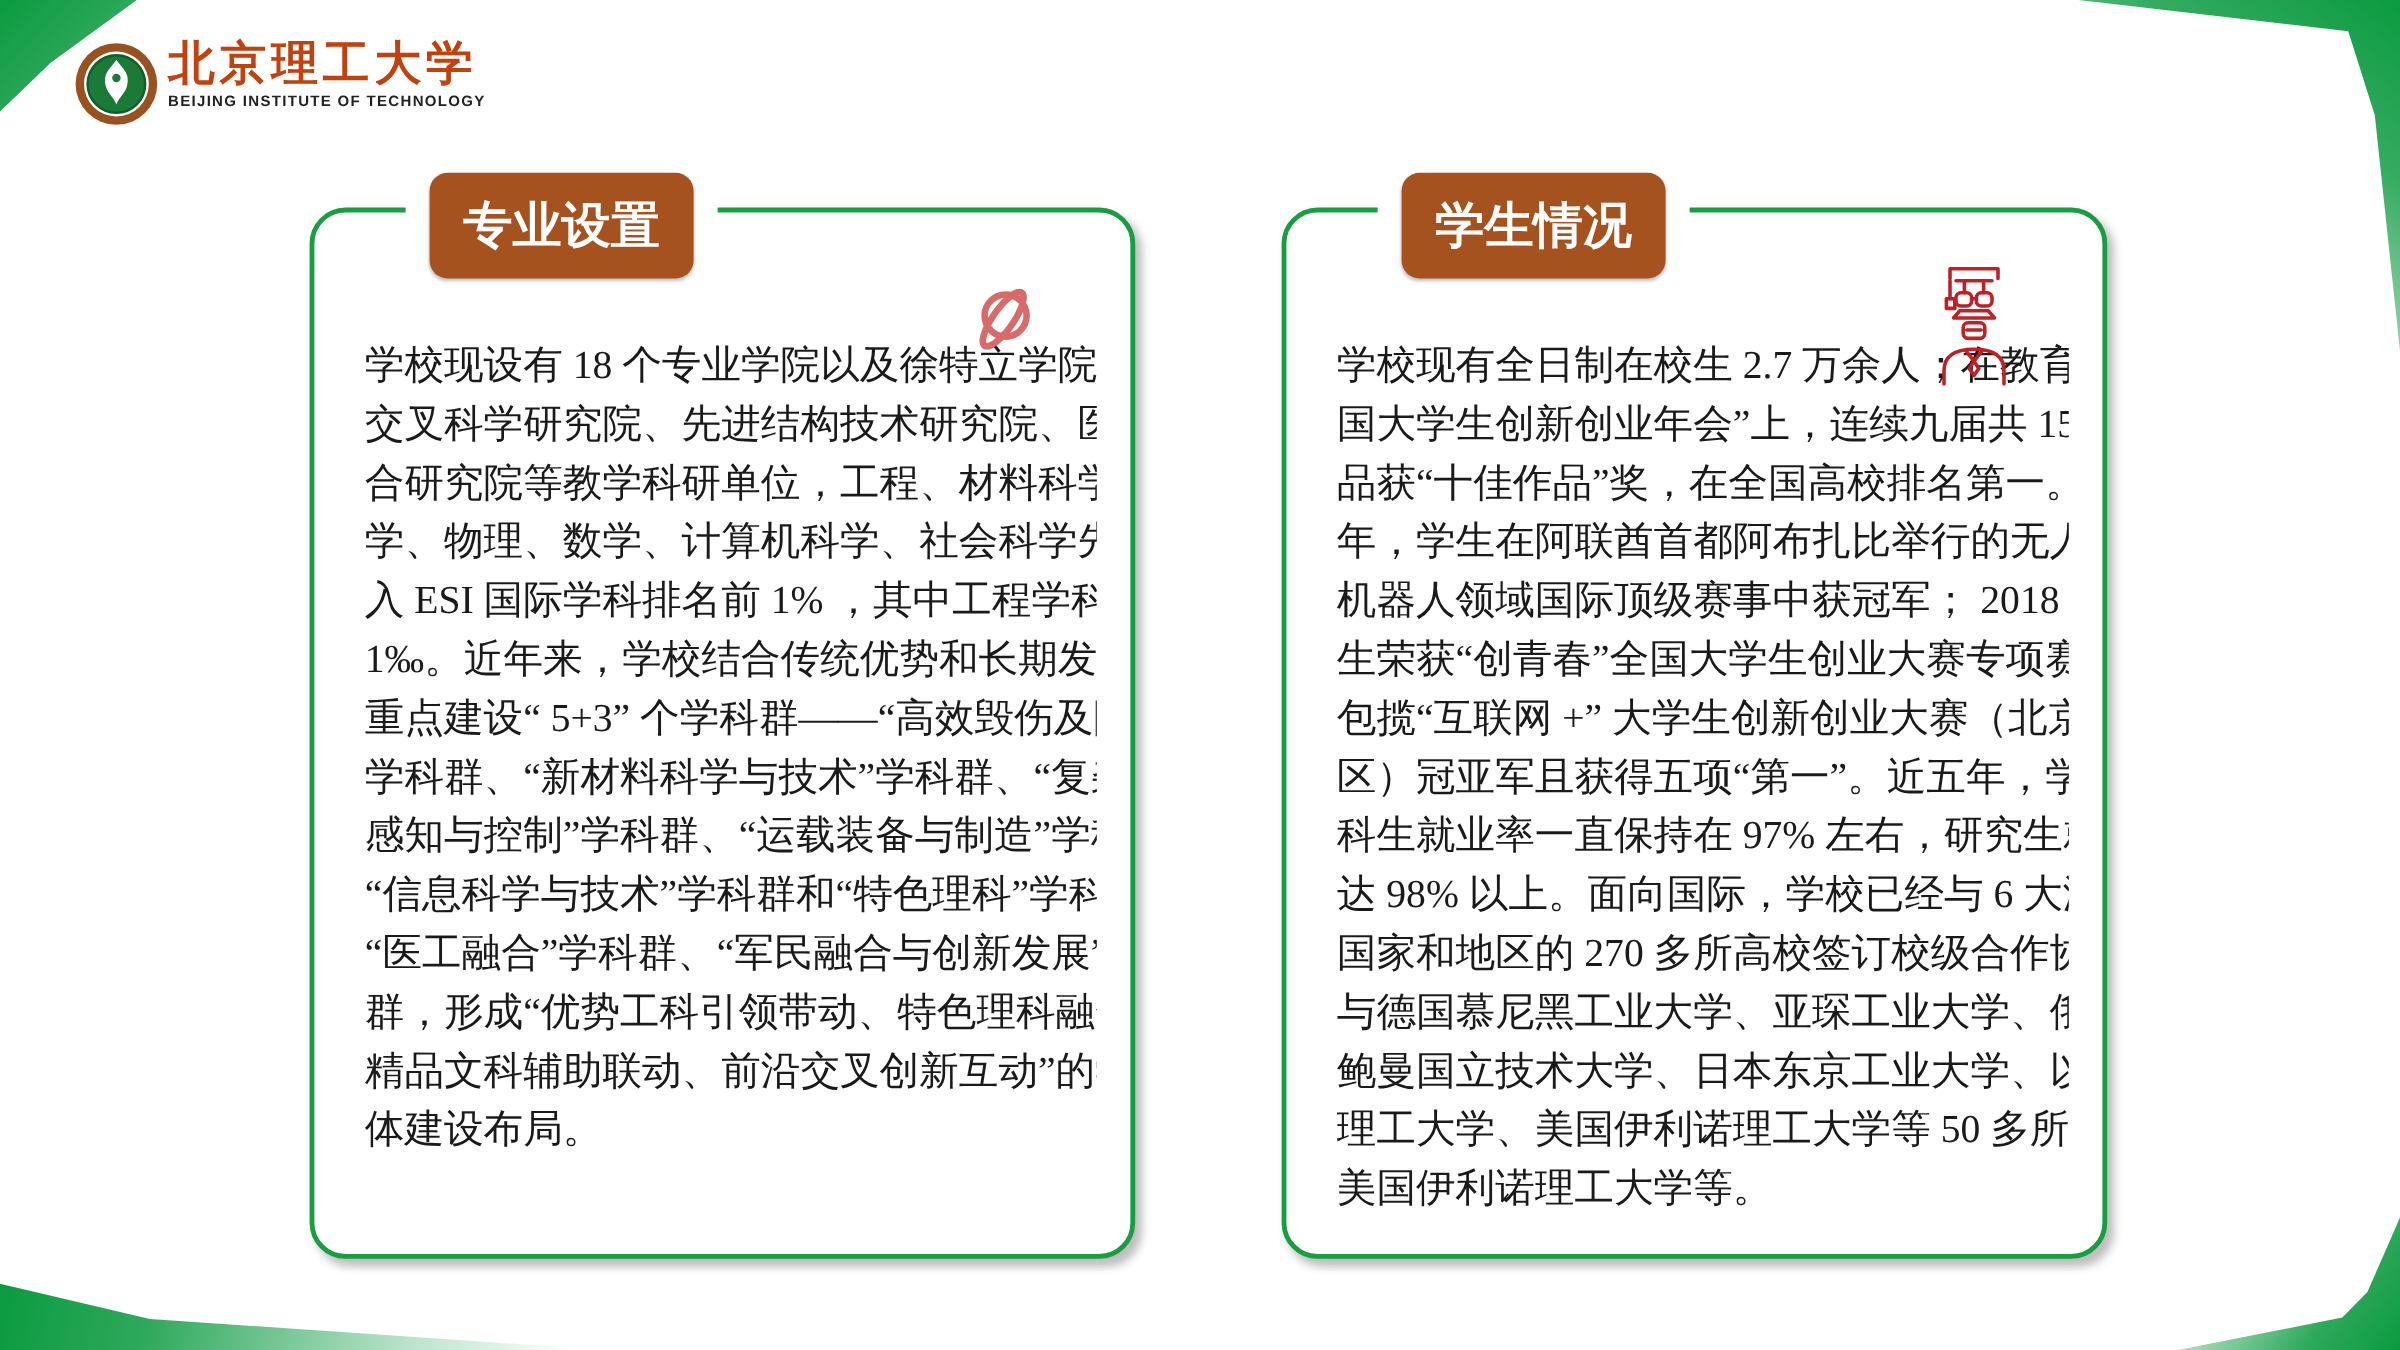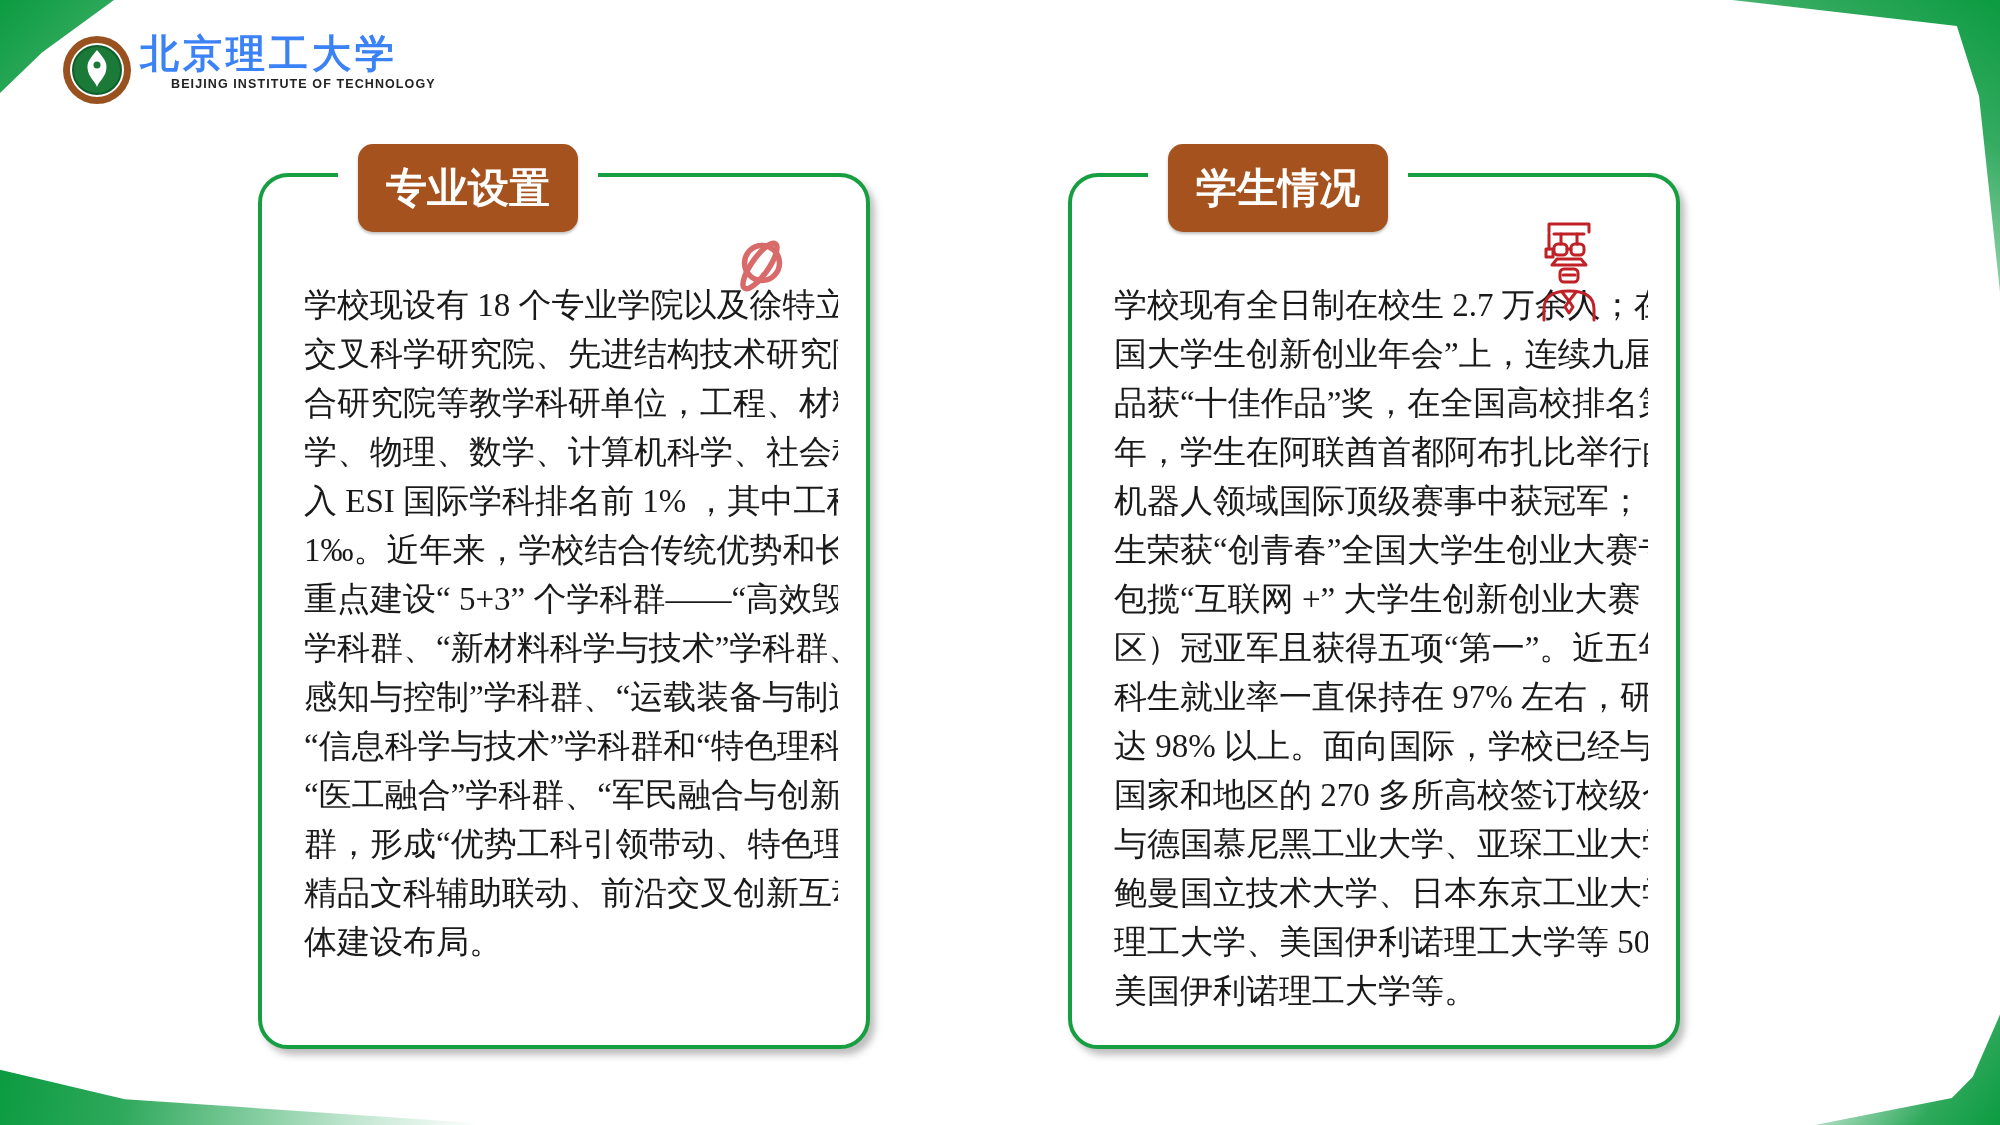--- a/index.html
+++ b/index.html
@@ -35,31 +35,30 @@
   .corner.br{
     right:0;bottom:0;width:190px;height:115px;
     clip-path:polygon(100% 4%, 100% 100%, 2.6% 100%, 74.7% 76.5%, 85.7% 58%);
     background:linear-gradient(305deg,var(--corner-green) 0%,#2fa95c 30%,#bce4cc 72%,#ffffff 96%);
   }
   
   .logo{position:absolute;left:62px;top:32px;display:flex;align-items:flex-start;}
   .emblem{width:70px;height:70px;margin-top:3px;}
   .logo-text{margin-left:8px;}
   .logo-cn{
-    font-size:39px;font-weight:900;color:#3b82f6;letter-spacing:4px;line-height:44px;
+    font-size:39px;font-weight:900;color:#c2410c;letter-spacing:4px;line-height:44px;
     font-family:"Liberation Serif","DejaVu Serif",serif;
   }
   .logo-en{
     font-size:12.5px;font-weight:700;color:#222;letter-spacing:1.1px;margin-top:1px;
     font-family:"Liberation Sans","DejaVu Sans",sans-serif;
-    margin-left:31px;
   }
   
   .card{
-    position:absolute;top:173px;width:612px;height:876px;box-sizing:border-box;
+    position:absolute;top:173px;width:688px;height:876px;box-sizing:border-box;
     background:#fff;border:4px solid var(--green);border-radius:30px;
     box-shadow:5px 6px 7px rgba(110,110,110,.45);
   }
   .card.left{left:258px;}
   .card.right{left:1068px;}
   .tag-wrap{position:absolute;top:-33px;left:76px;background:#fff;padding:0 20px;}
   .tag{
     min-width:142px;height:88px;line-height:88px;padding:0 28px;border-radius:15px;
     background:var(--brown);color:#fff;text-align:center;
     font-family:"Liberation Sans","DejaVu Sans",sans-serif;font-size:41px;font-weight:600;

